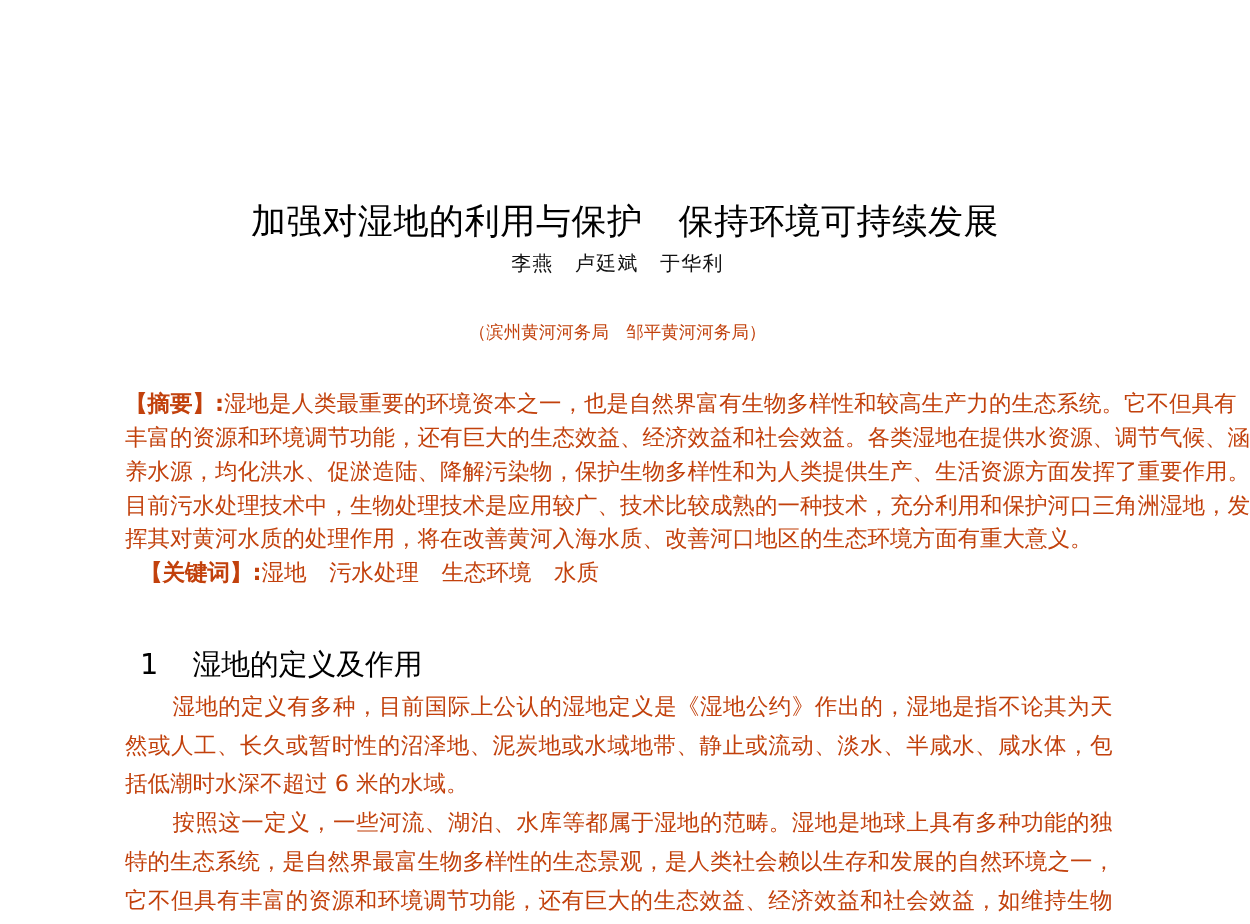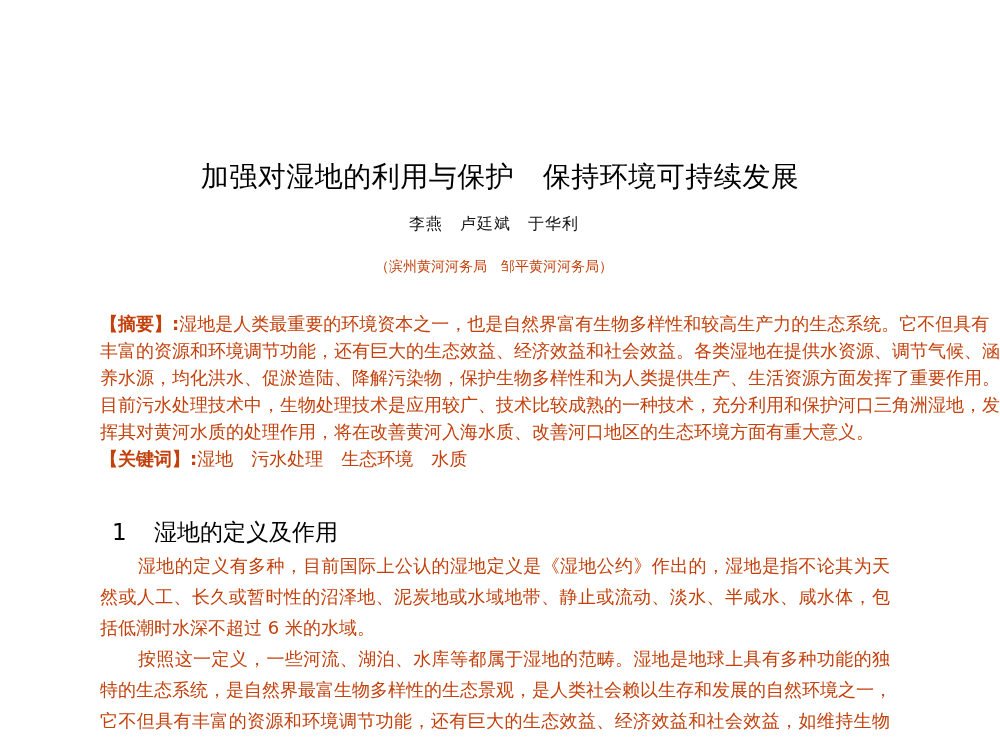--- a/index.html
+++ b/index.html
@@ -34,23 +34,23 @@
       font-weight: normal;
       letter-spacing: 0.5px;
       color: #000;
       white-space: pre;
       margin: 0;
     }
     .authors {
       position: absolute;
       left: 0;
       width: 988px;
-      top: 212px;
+      top: 200px;
       text-align: center;
-      font-family: Liberation Sans, sans-serif;
+      font-family: Liberation Mono, monospace;
       font-size: 16px;
       line-height: 24px;
       color: #111;
       white-space: pre;
       letter-spacing: 1px;
     }
     .affiliation {
       position: absolute;
       left: 0;
       width: 988px;
@@ -80,20 +80,21 @@
     .abstract .line.last {
       text-align-last: left;
     }
     .label-bold {
       font-weight: bold;
     }
     .keywords {
       display: block;
       white-space: pre;
       height: 27px;
+      margin-left: 12px;
     }
     .section-heading {
       position: absolute;
       left: 100px;
       top: 503px;
       font-size: 23px;
       line-height: 34px;
       color: #000;
       margin: 12px;
       font-weight: normal;

